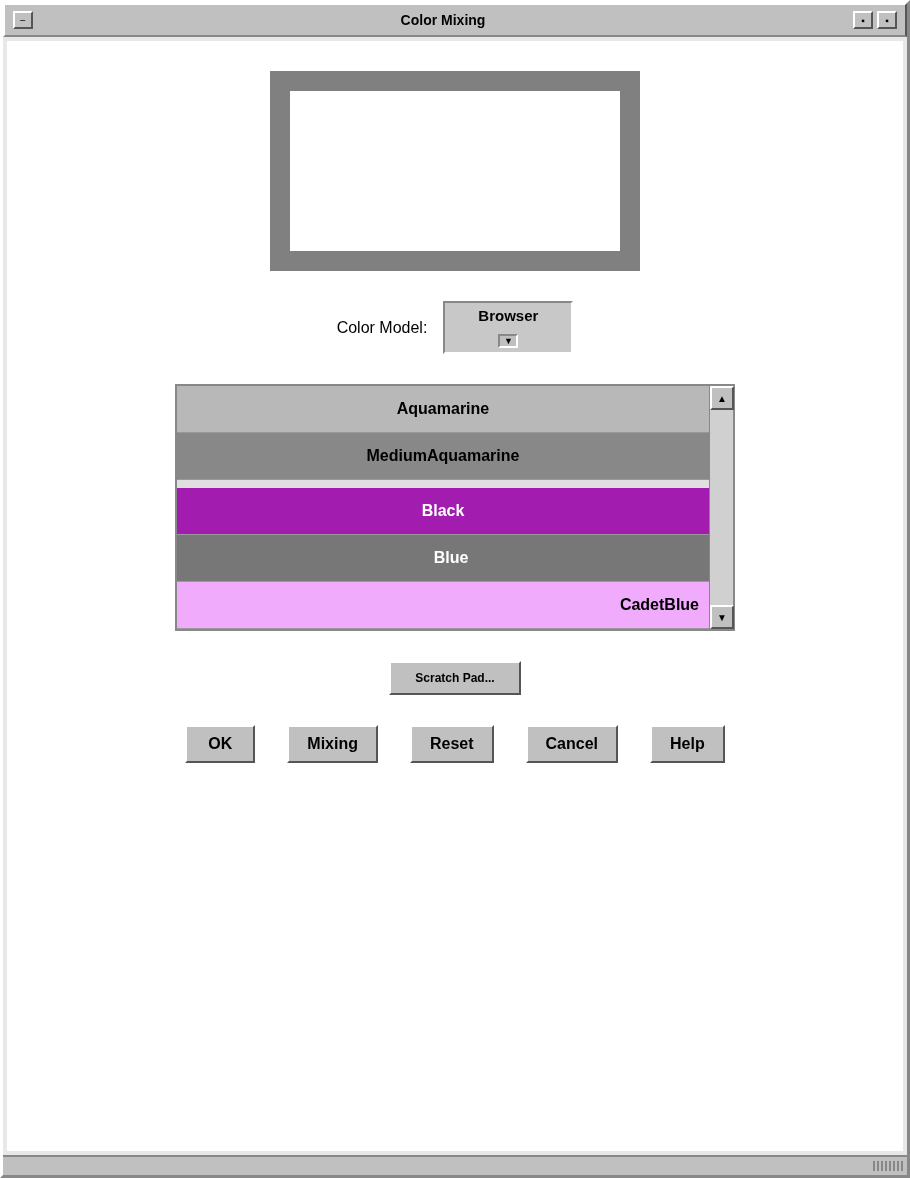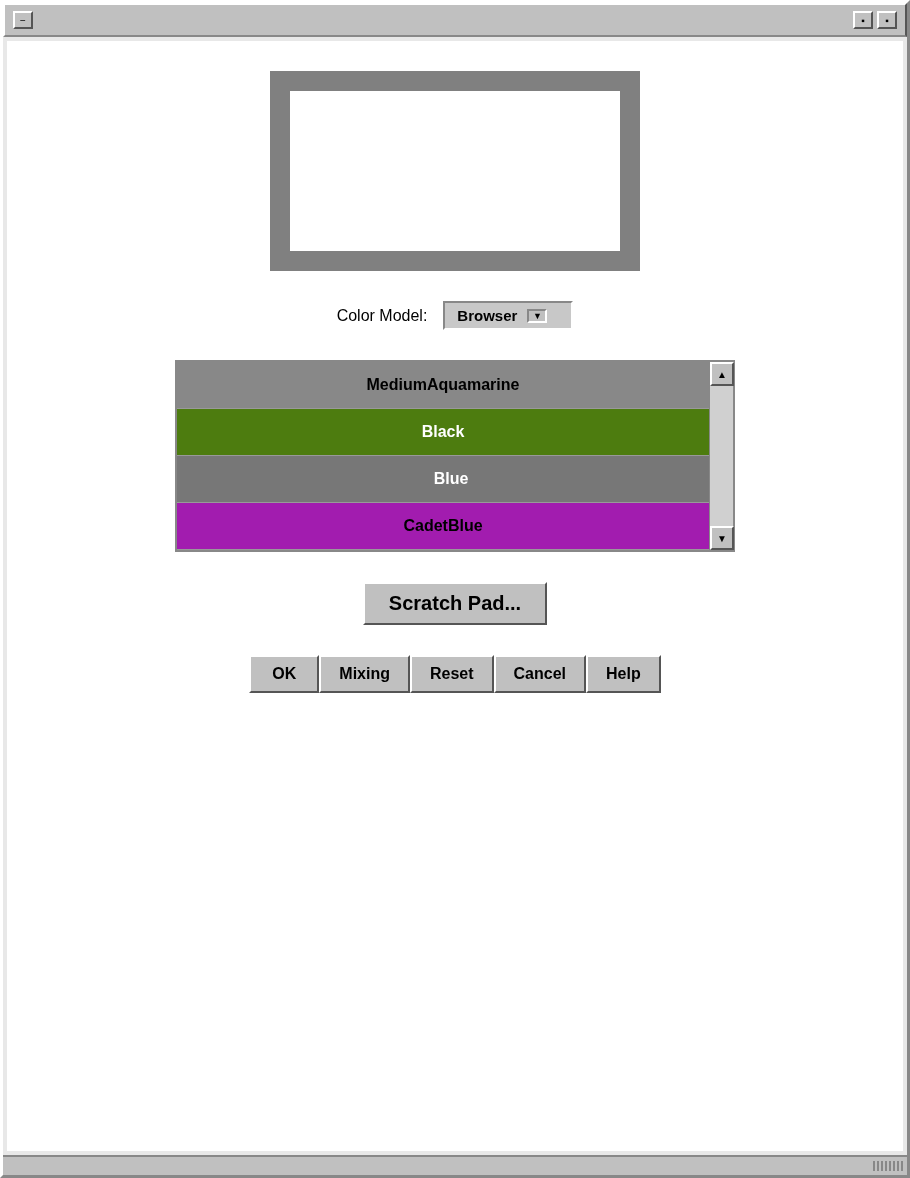--- a/index.html
+++ b/index.html
@@ -112,20 +112,21 @@
       border-right-color: #fff;
       border-bottom-color: #fff;
       padding: 4px 12px;
       font-size: 15px;
       font-weight: bold;
       display: flex;
       align-items: center;
       gap: 10px;
       cursor: pointer;
       min-width: 130px;
+      flex-direction: column;
     }
 
     .dropdown-arrow {
       width: 20px;
       height: 14px;
       background: #c0c0c0;
       border: 2px solid;
       border-top-color: #888;
       border-left-color: #888;
       border-right-color: #fff;
@@ -163,33 +164,35 @@
       background: #b8b8b8;
       color: #000;
     }
 
     .color-list-item.medium-aquamarine {
       background: #888;
       color: #000000;
     }
 
     .color-list-item.black {
-      background: #4d7c0f;
+      background: #a21caf;
       color: #ffffff;
+      margin-top: 8px;
     }
 
     .color-list-item.blue {
       background: #777;
       color: #fff;
       padding-left: 26px;
     }
 
     .color-list-item.cadet-blue {
-      background: #a21caf;
+      background: #f0abfc;
       color: #000;
+      text-align: right;
     }
 
     .scrollbar {
       width: 24px;
       display: flex;
       flex-direction: column;
       background: #c0c0c0;
       border-left: 1px solid #888;
     }
 
@@ -216,29 +219,29 @@
 
     
     .scratch-pad-btn {
       background: #c0c0c0;
       border: 2px solid;
       border-top-color: #fff;
       border-left-color: #fff;
       border-right-color: #555;
       border-bottom-color: #555;
       padding: 8px 24px;
-      font-size: 20px;
+      font-size: 12px;
       font-weight: bold;
       cursor: pointer;
     }
 
     
     .bottom-buttons {
       display: flex;
-      gap: 0;
+      gap: 32px;
       align-items: flex-end;
     }
 
     .bottom-btn {
       background: #c0c0c0;
       border: 2px solid;
       border-top-color: #fff;
       border-left-color: #fff;
       border-right-color: #555;
       border-bottom-color: #555;
@@ -274,20 +277,21 @@
   </style>
 </head>
 <body>
 
 <div class="window">
 
   <div class="title-bar">
     <div class="title-bar-btn">
       <span>−</span>
     </div>
+    <span class="title-text">Color Mixing</span>
     <div style="display:flex;gap:4px;">
       <div class="title-bar-btn">
         <span>▪</span>
       </div>
       <div class="title-bar-btn">
         <span>▪</span>
       </div>
     </div>
   </div>
 
@@ -300,20 +304,21 @@
     <div class="color-model-row">
       <span class="color-model-label">Color Model:</span>
       <div class="color-model-dropdown">
         <span>Browser</span>
         <div class="dropdown-arrow">▼</div>
       </div>
     </div>
 
     <div class="color-list-container">
       <div class="color-list">
+        <div class="color-list-item aquamarine">Aquamarine</div>
         <div class="color-list-item medium-aquamarine">MediumAquamarine</div>
         <div class="color-list-item black">Black</div>
         <div class="color-list-item blue">Blue</div>
         <div class="color-list-item cadet-blue">CadetBlue</div>
       </div>
       <div class="scrollbar">
         <div class="scroll-btn">▲</div>
         <div class="scroll-track"></div>
         <div class="scroll-btn">▼</div>
       </div>

